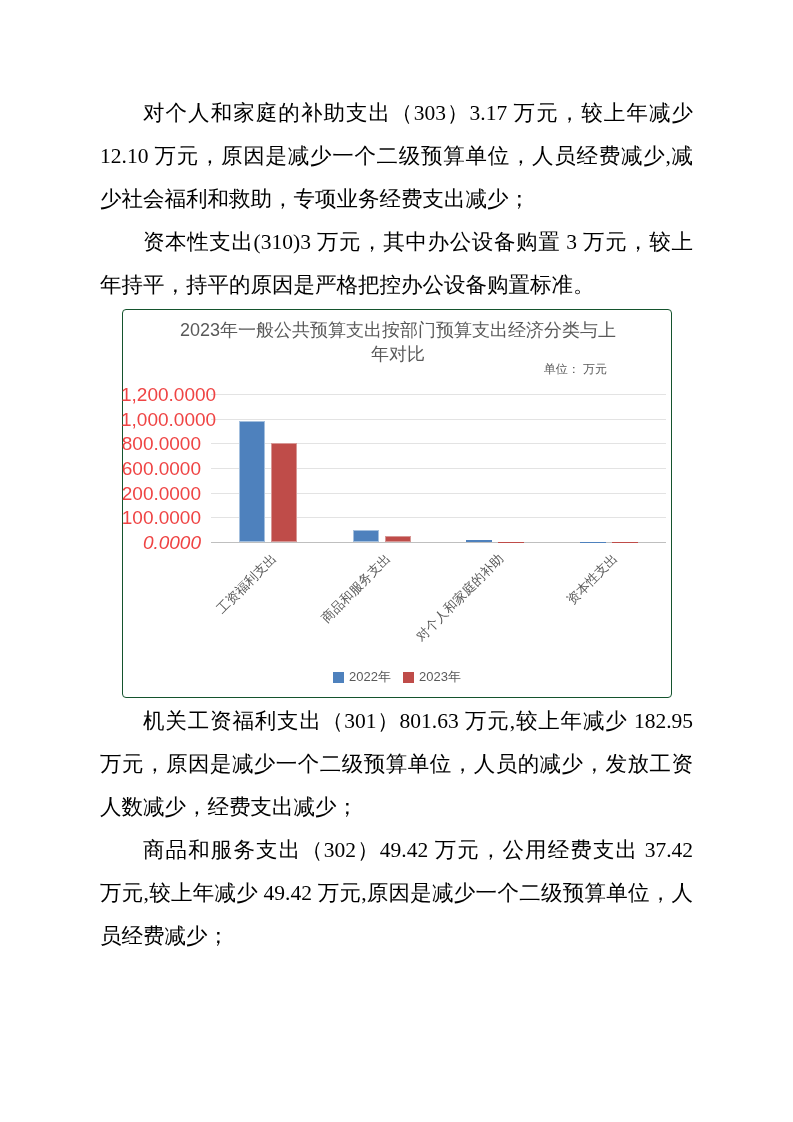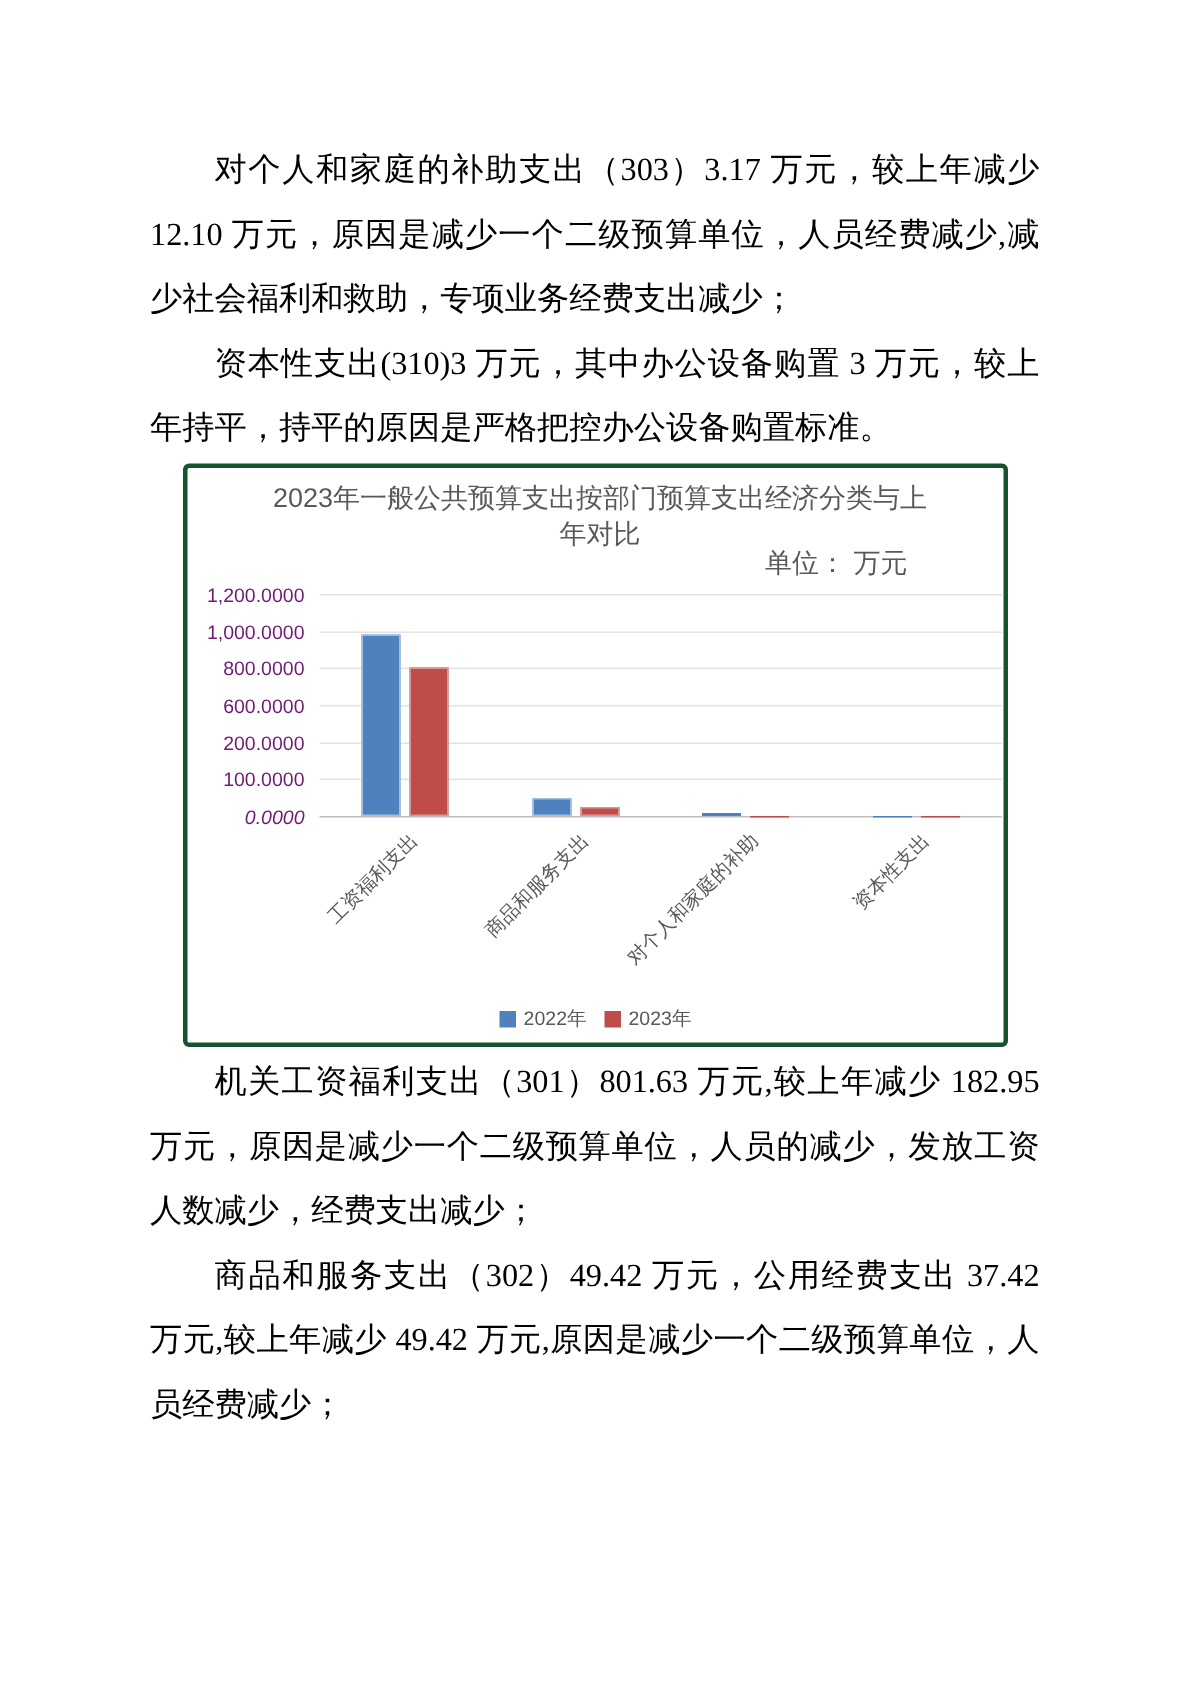--- a/index.html
+++ b/index.html
@@ -10,42 +10,42 @@
   .page{box-sizing:border-box;width:793px;height:858px;padding:92px 100px 0 100px;}
   p.doc-para{
     margin:0;font-size:21.5px;line-height:43px;color:#000;
     text-align:justify;text-indent:2em;
     font-family:"Liberation Serif","DejaVu Serif",serif;
   }
   
   .chart-box{
     position:relative;box-sizing:border-box;
     width:550px;height:389px;margin:2px 0 2px 22px;
-    background:#fff;border:3px solid #14532d;border-radius:4px;
+    background:#fff;border:1px solid #14532d;border-radius:4px;
     font-family:"Liberation Sans","DejaVu Sans",sans-serif;
   }
   .chart-title{
     position:absolute;top:8px;left:49px;width:452px;
     font-size:18px;line-height:24px;text-align:center;color:#595959;
   }
   .chart-unit{
     position:absolute;top:51px;right:64px;
-    font-size:18px;color:#595959;
+    font-size:12px;color:#595959;
   }
   .plot-area{
     position:absolute;left:88px;top:84px;width:455px;height:148px;
   }
   .gridline{
     position:absolute;left:0;width:455px;height:0;
     border-top:1px solid #e3e3e3;
   }
   .gridline.axis-line{border-top:1px solid #bfbfbf;}
   .ytick{
     position:absolute;left:-90px;width:80px;text-align:right;
-    font-size:13px;color:#701a75;line-height:15px;
+    font-size:19px;color:#ef4444;line-height:15px;
   }
   .bar{position:absolute;bottom:0;box-sizing:border-box;width:26px;}
   .xtick{
     position:absolute;top:calc(100% + 8px);
     white-space:nowrap;font-size:13px;color:#595959;
     transform:rotate(-45deg);transform-origin:100% 0;
   }
   .legend{
     position:absolute;left:0;top:358px;width:100%;
     display:flex;justify-content:center;align-items:center;gap:12px;

